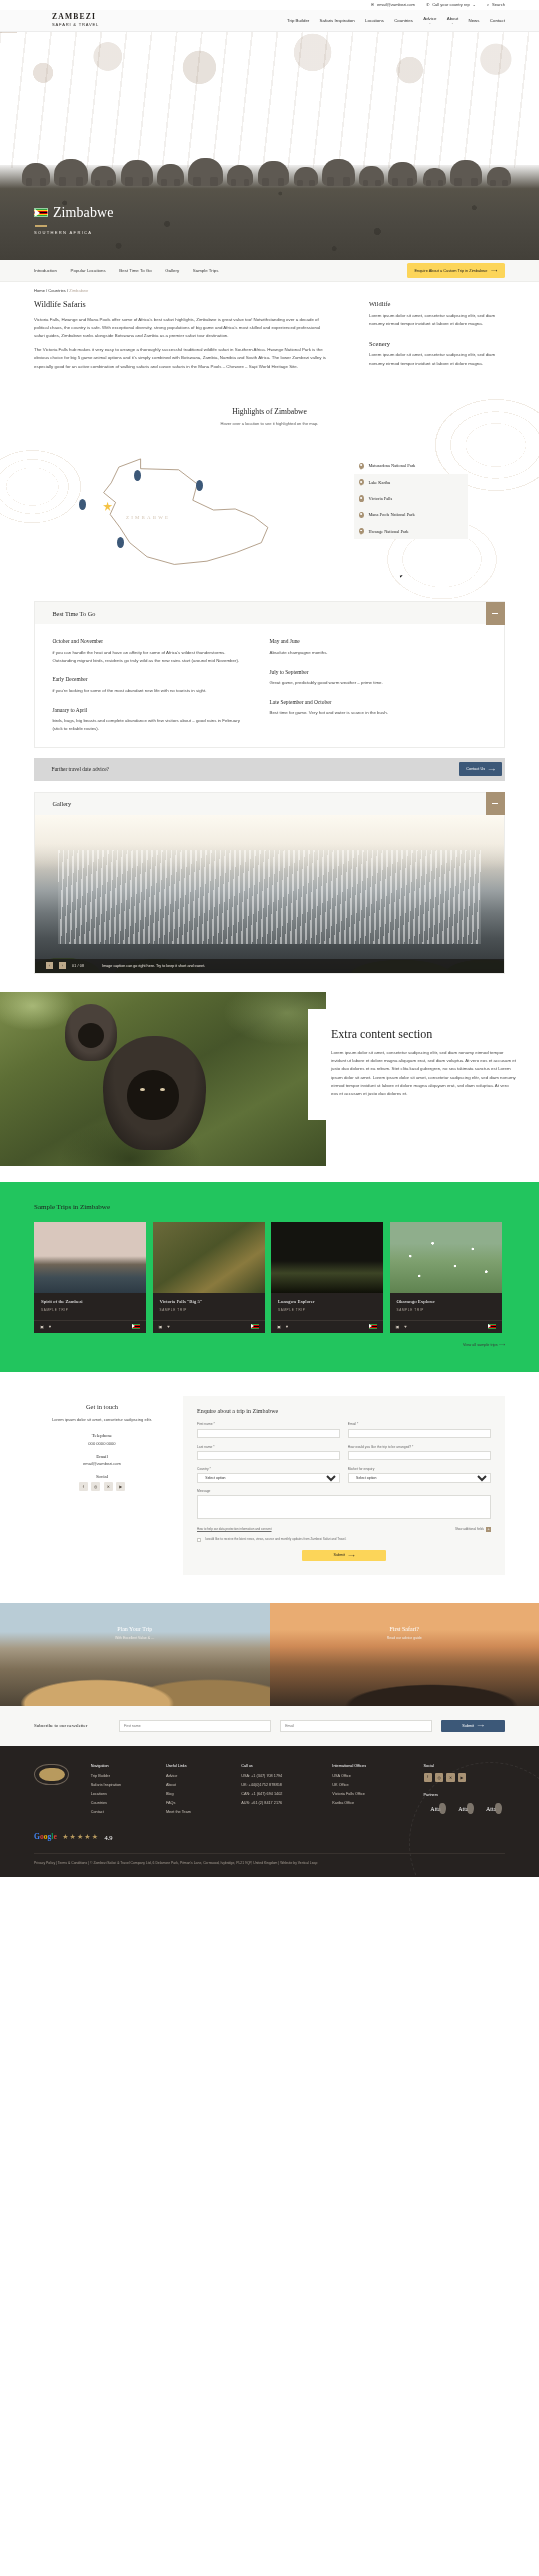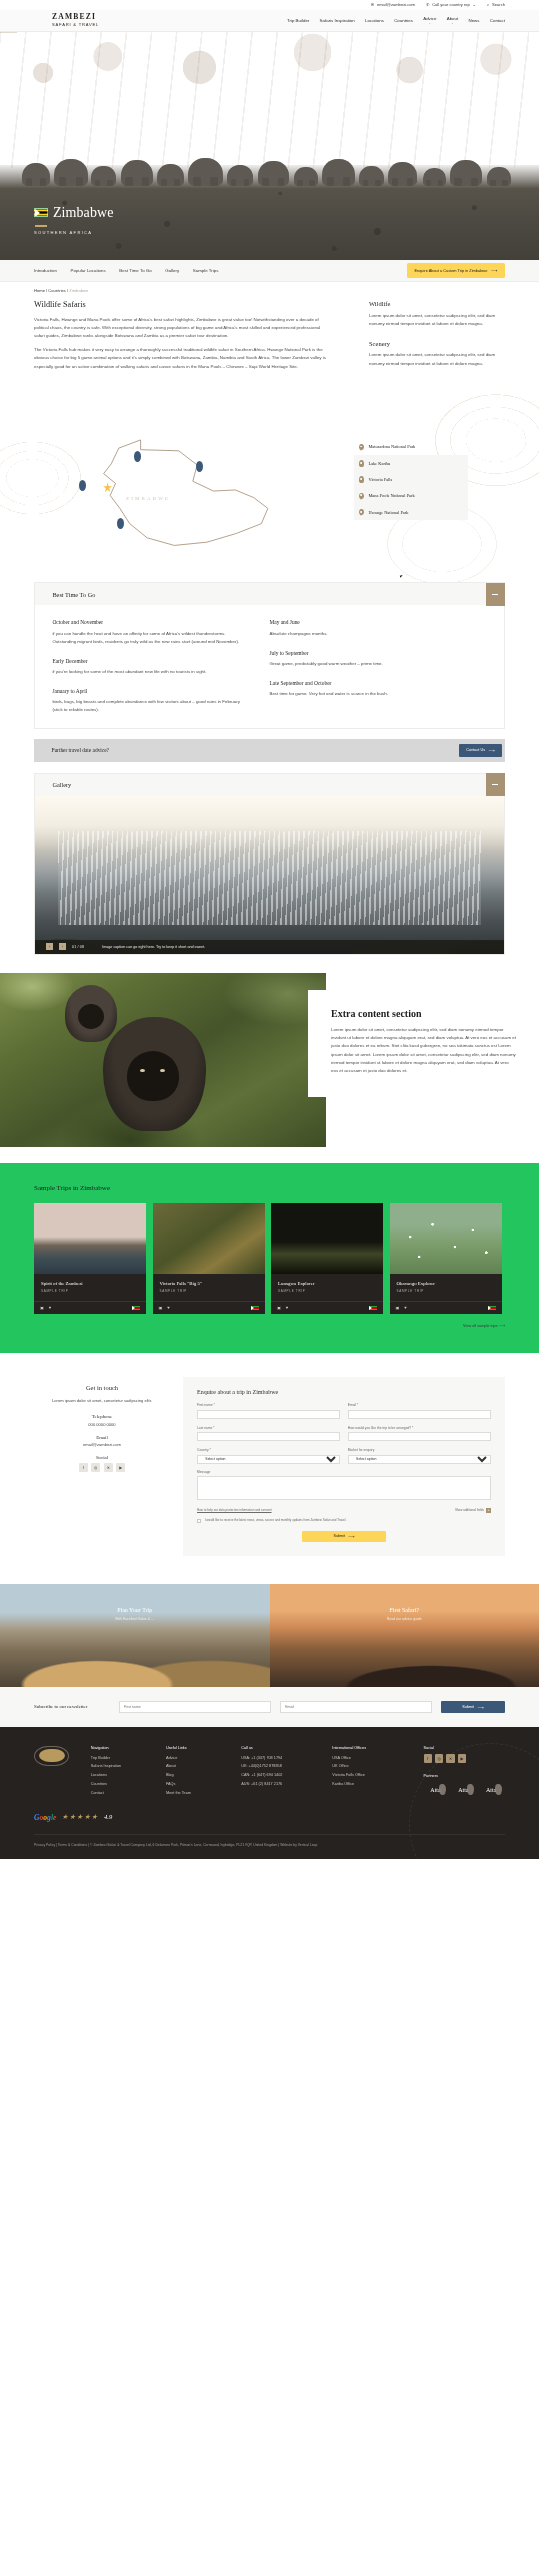--- a/index.html
+++ b/index.html
@@ -167,21 +167,21 @@
                       radial-gradient(ellipse 109px 60px at 40% 96%, rgba(40,52,24,.75), transparent 65%); }
   .gorilla { position:absolute; left:103px; top:44px; width:103px; height:114px;
     background:radial-gradient(ellipse at 50% 35%, #3a332c 0 55%, #241f1b 85%); border-radius:48% 48% 40% 40%/45% 45% 52% 52%; }
   .gorilla .face { position:absolute; left:24px; top:34px; width:52px; height:50px; background:#18140f; border-radius:50% 50% 46% 46%; }
   .gorilla .eye { position:absolute; top:17.4px; width:4.9px; height:3.3px; background:#d9c9a8; border-radius:50%; }
   .gorilla .eye.l { left:13px; } .gorilla .eye.r { left:33px; }
   .gbaby { position:absolute; left:65px; top:12px; width:52px; height:57px;
     background:radial-gradient(ellipse at 50% 35%, #4a413a 0 55%, #2a241f 85%); border-radius:50% 50% 42% 42%; }
   .gbaby .face { position:absolute; left:13px; top:18.5px; width:26px; height:25px; background:#1b1712; border-radius:50%; }
   .extra .card { position:absolute; right:0; top:16.3px; width:231px; background:#fff; padding:18.5px 23px 22px; }
-  .extra .card h3 { font-family:"Liberation Serif",serif; font-weight:bold; font-size:10px; color:#1f1f1f; margin-bottom:7px; }
+  .extra .card h3 { font-family:"Liberation Serif",serif; font-weight:normal; font-size:12px; color:#1f1f1f; margin-bottom:7px; }
   .extra .card p { font-size:4.4px; line-height:1.85; color:#4a4a4a; }
 
   
   .trips { background:#22c55e; padding:20.7px 0 25px; }
   .trips h2 { width:471px; margin:0 auto 11px; font-family:"Liberation Serif",serif; font-weight:normal; font-size:7px; color:#1f1f1f; }
   .tgrid { width:471px; margin:0 auto; display:flex; gap:6.5px; }
   .tcard { width:112px; background:#262220; position:relative; }
   .tcard .ph { height:71px; position:relative; overflow:hidden; }
   .ph1 { background:linear-gradient(to bottom,#d9c7bd 0 48%, #6e6456 60%, #3f4d55 78%, #2d3a44 100%); }
   .ph2 { background:linear-gradient(145deg,#6b6a3a 0%, #4c5428 45%, #8a7a3e 70%, #3b4421 100%); }
@@ -267,21 +267,21 @@
   .fcol.nav2 { width:64px; } .fcol.nav1 { width:64px; }
   .fcol.call { width:82px; } .fcol.offices { width:82px; }
   .fsoc { width:92px; }
   .fsocrow { display:flex; gap:3.3px; margin-bottom:11px; }
   .fsoc .s { width:8.2px; height:8.2px; background:#a89274; display:flex; align-items:center; justify-content:center; font-size:3.8px; color:#2a241f; border-radius:1.1px; }
   .atta { display:flex; gap:3.8px; margin-top:5.4px; }
   .atta .a { width:24px; height:14px; display:flex; align-items:center; justify-content:center; font-family:"Liberation Serif",serif;
              font-size:6px; color:#fff; position:relative; }
   .atta .a:after { content:""; position:absolute; right:1.1px; top:1.1px; width:7px; height:11px; background:#8d8479;
                    border-radius:44% 50% 40% 52%/40% 46% 56% 48%; opacity:.85; }
-  .greview { width:471px; margin:13px auto 0; display:flex; align-items:flex-start; gap:5.4px; position:relative;font-style:italic; }
+  .greview { width:471px; margin:13px auto 0; display:flex; align-items:flex-end; gap:5.4px; position:relative; }
   .gword span { font-family:"Liberation Serif",serif; font-size:7.6px; font-weight:bold; }
   .stars { color:#b89a5e; font-size:7px; letter-spacing:1.1px; }
   .gnum { font-family:"Liberation Serif",serif; font-size:6.5px; color:#fff; }
   .legal { width:471px; margin:12px auto 0; padding:7.6px 0 12px; font-size:3.4px; color:#a49c92; border-top:0.5px solid #38322e; position:relative; }
 </style>
 </head>
 <body>
 
 <div class="utilbar">
   <div class="u">
@@ -382,20 +382,24 @@
   <div class="right">
     <h3 class="sub">Wildlife</h3>
     <p class="body">Lorem ipsum dolor sit amet, consetetur sadipscing elitr, sed diam nonumy eirmod tempor invidunt ut labore et dolore magna.</p>
     <h3 class="sub" style="margin-top:11px">Scenery</h3>
     <p class="body">Lorem ipsum dolor sit amet, consetetur sadipscing elitr, sed diam nonumy eirmod tempor invidunt ut labore et dolore magna.</p>
   </div>
 </section>
 
 <section class="maps">
   <div class="contours"></div>
+  <div class="hdr">
+    <h2>Highlights of Zimbabwe</h2>
+    <div class="hint">Hover over a location to see it highlighted on the map.</div>
+  </div>
   <div class="maprow">
     <div class="mapbox">
       <svg width="310" height="147" viewBox="0 0 570 270">
         <path d="M156 57 L196 42 L196 60 L266 62 L300 88 L292 118 L330 136 L370 134 L404 148 L430 168 L418 196
                  L372 214 L318 230 L258 236 L208 222 L176 196 L158 168 L140 144 L150 122 L128 104 L142 86 Z" fill="none" stroke="#9d8468" stroke-width="1.4" stroke-linejoin="round"></path>
       </svg>
       <div class="wm">ZIMBABWE</div>
 
       <div style="position:absolute;left:100px;top:34px;width:7px;height:11px;background:#3c5878;border-radius:50%;"></div>
       <div style="position:absolute;left:45px;top:63px;width:7px;height:11px;background:#3c5878;border-radius:50%;"></div>

